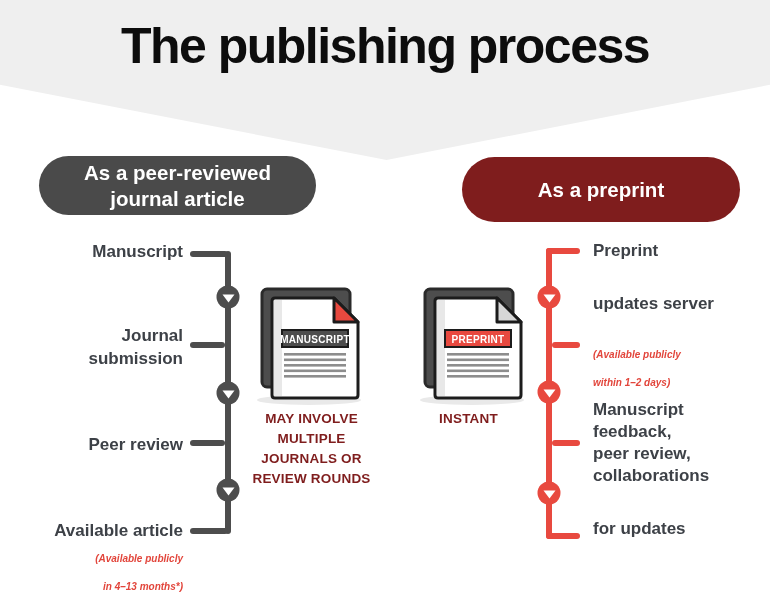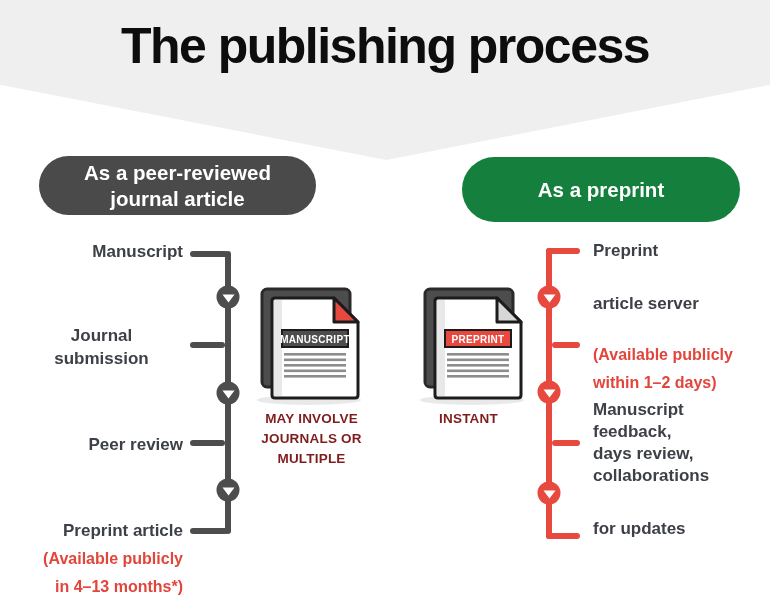--- a/index.html
+++ b/index.html
@@ -15,38 +15,38 @@
   .page-title{
     position:absolute;left:0;top:16px;width:770px;text-align:center;
     font-size:50px;line-height:60px;font-weight:bold;color:#0d0d0d;letter-spacing:-1.5px;
   }
   
   .pill{
     position:absolute;display:flex;align-items:center;justify-content:center;
     color:#fff;font-weight:bold;text-align:center;font-size:20.5px;line-height:26px;
   }
   .pill-journal{left:39px;top:156px;width:277px;height:59px;border-radius:34px;background:#4a4a4a;}
-  .pill-preprint{left:462px;top:157px;width:278px;height:65px;border-radius:33px;background:#15803d;}
+  .pill-preprint{left:462px;top:157px;width:278px;height:65px;border-radius:33px;background:#7f1d1d;}
   
   .line{position:absolute;border-radius:3px;}
   .dark{background:#4d4d4d;}
   .red{background:#e8493f;}
   
   .node{
     position:absolute;width:23px;height:23px;border-radius:50%;
     display:flex;align-items:center;justify-content:center;transform:translate(-50%,-50%);
   }
   .tri{width:0;height:0;border-left:6px solid transparent;border-right:6px solid transparent;
     border-top:8px solid #ffffff;margin-top:2px;}
   
   .step{position:absolute;font-weight:bold;color:#3d4147;font-size:17px;}
   .step-l{left:20px;width:163px;text-align:right;line-height:23px;}
   .step-r{left:593px;width:170px;text-align:left;line-height:22px;}
   .note{
-    position:absolute;font-weight:bold;color:#e2453b;font-size:16px;line-height:28px;
+    position:absolute;font-weight:bold;font-style:italic;color:#e2453b;font-size:10px;line-height:28px;
   }
   .note-l{left:10px;width:173px;text-align:right;}
   .note-r{left:593px;width:175px;text-align:left;}
   
   .doc-svg{position:absolute;}
   
   .caption{
     position:absolute;width:145px;text-align:center;font-weight:bold;color:#7f1d1d;
     font-size:13.5px;line-height:20px;letter-spacing:0.2px;
   }
@@ -79,26 +79,26 @@
         <span class="tri"></span>
       </div>
     <div class="node dark" style="left:228px;top:393px;">
         <span class="tri"></span>
       </div>
     <div class="node dark" style="left:228px;top:490px;">
         <span class="tri"></span>
       </div>
 
     <div class="step step-l" style="top:240px;">Manuscript</div>
-    <div class="step step-l" style="top:324px;text-align:center;">
+    <div class="step step-l" style="top:324px;">
       <div>Journal</div>
       <div>submission</div>
     </div>
     <div class="step step-l" style="top:433px;">Peer review</div>
-    <div class="step step-l" style="top:519px;">Preprint article</div>
+    <div class="step step-l" style="top:519px;">Available article</div>
     <div class="note note-l" style="top:545px;">
       <div>(Available publicly</div>
       <div>in 4–13 months*)</div>
     </div>
   </div>
 
   <svg class="doc-svg" style="left:256px;top:285px;" width="106" height="122" viewBox="0 0 106 122">
     <ellipse cx="53" cy="115" rx="52" ry="5" fill="#e9e9e9"></ellipse>
     <rect x="6" y="4" width="88" height="98" rx="5" fill="#4d4d4d" stroke="#2a2a2a" stroke-width="3"></rect>
     <path d="M 19 13 H 78 L 102 37 V 110 Q 102 113 99 113 H 19 Q 16 113 16 110 V 16 Q 16 13 19 13 Z" fill="#ffffff" stroke="#1c1c1c" stroke-width="3" stroke-linejoin="round"></path>
@@ -109,22 +109,23 @@
     <g fill="#8d8d8d">
       <rect x="28" y="68" width="62" height="2.6"></rect>
       <rect x="28" y="73.5" width="62" height="2.6"></rect>
       <rect x="28" y="79" width="62" height="2.6"></rect>
       <rect x="28" y="84.5" width="62" height="2.6"></rect>
       <rect x="28" y="90" width="62" height="2.6"></rect>
     </g>
   </svg>
   <div class="caption" style="left:239px;top:409px;">
     <div>MAY INVOLVE</div>
+    <div>MULTIPLE</div>
     <div>JOURNALS OR</div>
-    <div>MULTIPLE</div>
+    <div>REVIEW ROUNDS</div>
   </div>
 
   <svg class="doc-svg" style="left:419px;top:285px;" width="106" height="122" viewBox="0 0 106 122">
     <ellipse cx="53" cy="115" rx="52" ry="5" fill="#e9e9e9"></ellipse>
     <rect x="6" y="4" width="88" height="98" rx="5" fill="#4d4d4d" stroke="#2a2a2a" stroke-width="3"></rect>
     <path d="M 19 13 H 78 L 102 37 V 110 Q 102 113 99 113 H 19 Q 16 113 16 110 V 16 Q 16 13 19 13 Z" fill="#ffffff" stroke="#1c1c1c" stroke-width="3" stroke-linejoin="round"></path>
     <rect x="18" y="15" width="8" height="96" fill="#e8e8e8"></rect>
     <path d="M 78 13 L 102 37 H 78 Z" fill="#d7d7d7" stroke="#1c1c1c" stroke-width="3" stroke-linejoin="round"></path>
     <rect x="26" y="45" width="66" height="17" fill="#e8493f" stroke="#1c1c1c" stroke-width="2"></rect>
     <text x="59" y="57.5" text-anchor="middle" font-size="10" font-weight="bold" fill="#ffffff" letter-spacing="0.3">PREPRINT</text>
@@ -149,30 +150,30 @@
       </div>
     <div class="node red" style="left:549px;top:392px;">
         <span class="tri"></span>
       </div>
     <div class="node red" style="left:549px;top:493px;">
         <span class="tri"></span>
       </div>
 
     <div class="step step-r" style="top:240px;">Preprint</div>
     <div class="step step-r" style="top:293px;">
-      <div>article server</div>
+      <div>updates server</div>
     </div>
     <div class="note note-r" style="top:341px;">
       <div>(Available publicly</div>
       <div>within 1–2 days)</div>
     </div>
     <div class="step step-r" style="top:399px;">
       <div>Manuscript</div>
       <div>feedback,</div>
-      <div>days review,</div>
+      <div>peer review,</div>
       <div>collaborations</div>
     </div>
     <div class="step step-r" style="top:518px;">
       <div>for updates</div>
     </div>
   </div>
 
 </div>
 
 </body></html>

